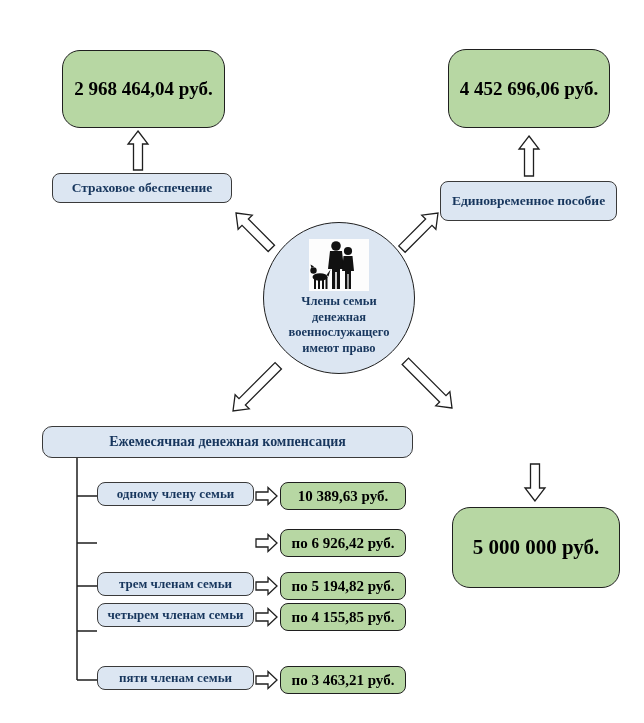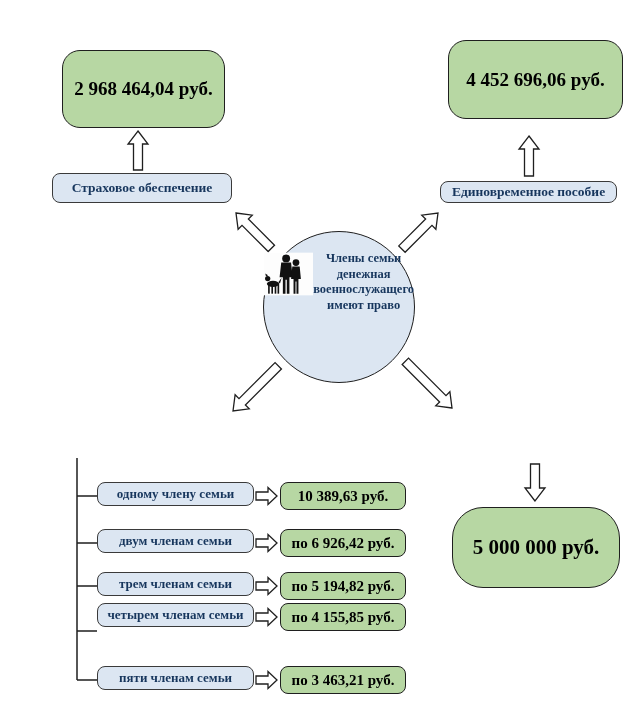--- a/index.html
+++ b/index.html
@@ -17,23 +17,23 @@
     border:1.4px solid var(--outline,#1f1f1f);
     align-items:center;
   }
   .blue{
     background:var(--blue-fill,#dce6f2);
     border:1.2px solid #3a3a3a;
   }
   .big-amount{font-size:19px;color:var(--amount-text,#000);border-radius:18px;}
   .label-sm{font-size:13.5px;color:var(--label-text,#17365d);border-radius:8px;}
   .circle{
-    position:absolute;left:263px;top:231px;width:152px;height:152px;border-radius:50%;
+    position:absolute;left:263px;top:222px;width:152px;height:152px;border-radius:50%;
     background:var(--blue-fill,#dce6f2);border:1.4px solid var(--outline,#1f1f1f);
-    box-sizing:border-box;display:flex;flex-direction:row;
+    box-sizing:border-box;display:flex;flex-direction:column;align-items:center;
     padding-top:16px;
   }
   .circle-text{font-size:12.5px;line-height:15.5px;color:var(--label-text,#17365d);text-align:center;margin-top:3px;}
   .row{position:absolute;left:0;width:644px;height:28px;}
   .row .rlabel{position:absolute;left:97px;top:0;width:157px;height:24px;font-size:13px;}
   .row .rvalue{position:absolute;left:280px;top:0;width:126px;height:28px;font-size:15px;color:var(--amount-text,#000);border-radius:8px;}
   .row svg.rarrow{position:absolute;left:255px;top:3px;}
   .hollow{fill:#ffffff;stroke:var(--outline,#1f1f1f);stroke-width:1.3;stroke-linejoin:miter;}
 </style>
 </head>
@@ -71,24 +71,24 @@
     <path d="M77,458 L77,680 M77,496 L97,496 M77,543 L97,543 M77,586 L97,586 M77,631 L97,631 M77,680 L97,680" fill="none" stroke="#1f1f1f" stroke-width="1.5"></path>
   </svg>
 
   <div class="box green big-amount" style="left:62px;top:50px;width:163px;height:78px;">
     <span>2 968 464,04 руб.</span>
   </div>
   <div class="box blue label-sm" style="left:52px;top:173px;width:180px;height:30px;">
     <span>Страховое обеспечение</span>
   </div>
 
-  <div class="box green big-amount" style="left:448px;top:40px;width:175px;height:79px;">
+  <div class="box green big-amount" style="left:448px;top:49px;width:162px;height:79px;">
     <span>4 452 696,06 руб.</span>
   </div>
-  <div class="box blue label-sm" style="left:440px;top:181px;width:177px;height:22px;">
+  <div class="box blue label-sm" style="left:440px;top:181px;width:177px;height:40px;">
     <span>Единовременное пособие</span>
   </div>
 
   <div class="circle">
     <svg width="60" height="52" viewBox="0 0 60 52">
       <rect x="0" y="0" width="60" height="52" fill="#fdfdfd"></rect>
 
       <circle cx="27" cy="7" r="4.8" fill="#111"></circle>
       <path d="M21,12 L33,12 L35,30 L31,30 L31,50 L27.8,50 L27.8,33 L26.2,33 L26.2,50 L23,50 L23,30 L19,30 Z" fill="#111"></path>
 
@@ -105,37 +105,37 @@
       <path d="M17.5,36 L21.5,30.5 L19.5,37.5 Z" fill="#111"></path>
     </svg>
     <div class="circle-text">
       <div>Члены семьи</div>
       <div>денежная</div>
       <div>военнослужащего</div>
       <div>имеют право</div>
     </div>
   </div>
 
+  <div class="box blue label-sm" style="left:42px;top:426px;width:371px;height:32px;font-size:14px;border-radius:10px;">
+    <span>Ежемесячная денежная компенсация</span>
+  </div>
 
   <div class="row" style="top:482px;">
     <div class="box blue label-sm rlabel">
       <span>одному члену семьи</span>
     </div>
     <svg class="rarrow" width="24" height="22" viewBox="0 0 24 22">
       <polygon class="hollow" points="1,7 13,7 13,2.5 22,11 13,19.5 13,15 1,15"></polygon>
     </svg>
     <div class="box green rvalue">
       <span>10 389,63 руб.</span>
     </div>
   </div>
 
   <div class="row" style="top:529px;">
-    <div class="box blue label-sm rlabel">
-      <span>двум членам семьи</span>
-    </div>
     <svg class="rarrow" width="24" height="22" viewBox="0 0 24 22">
       <polygon class="hollow" points="1,7 13,7 13,2.5 22,11 13,19.5 13,15 1,15"></polygon>
     </svg>
     <div class="box green rvalue">
       <span>по 6 926,42 руб.</span>
     </div>
   </div>
 
   <div class="row" style="top:572px;padding-left:9px;">
     <div class="box blue label-sm rlabel">
@@ -166,17 +166,17 @@
       <span>пяти членам семьи</span>
     </div>
     <svg class="rarrow" width="24" height="22" viewBox="0 0 24 22">
       <polygon class="hollow" points="1,7 13,7 13,2.5 22,11 13,19.5 13,15 1,15"></polygon>
     </svg>
     <div class="box green rvalue">
       <span>по 3 463,21 руб.</span>
     </div>
   </div>
 
-  <div class="box green big-amount" style="left:452px;top:507px;width:168px;height:81px;font-size:21px;border-radius:31px;">
+  <div class="box green big-amount" style="left:452px;top:507px;width:168px;height:81px;font-size:21px;">
     <span>5 000 000 руб.</span>
   </div>
 
 </div>
 
 </body></html>

